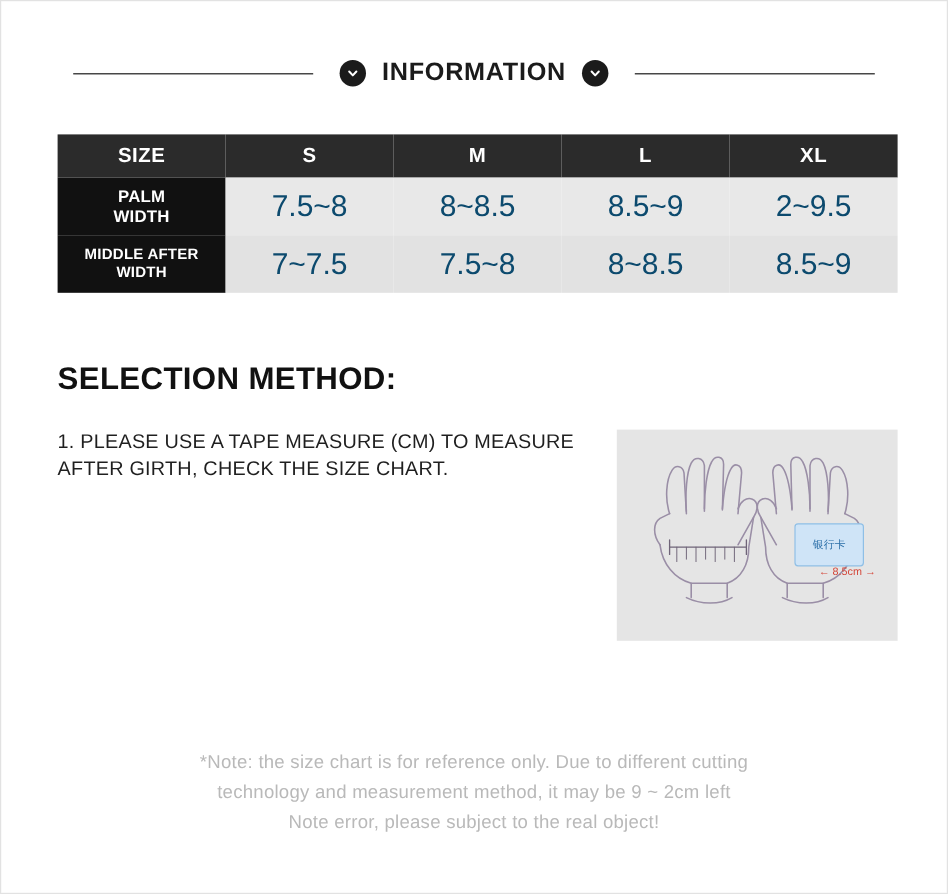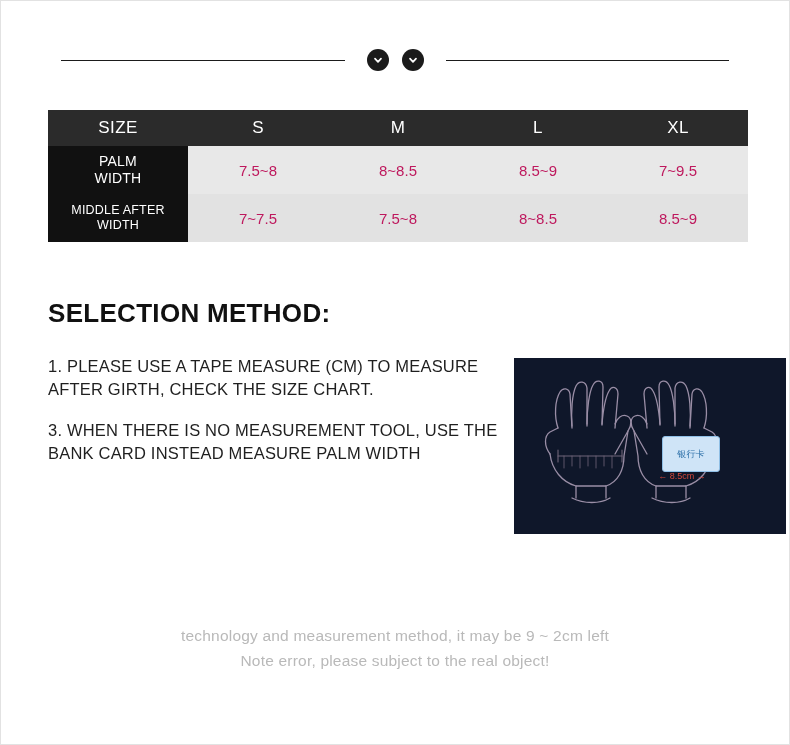--- a/index.html
+++ b/index.html
@@ -70,44 +70,44 @@
   table.size-table td {
     border: none;
     text-align: center;
     vertical-align: middle;
   }
   
   .size-table thead th {
     background: #2b2b2b;
     color: #ffffff;
     font-size: 17px;
-    font-weight: 400;
+    font-weight: 700;
     height: 34px;
     letter-spacing: 0.4px;
   }
   .size-table thead th.first-col {
     background: #2b2b2b;
   }
   
   .size-table td.label-cell {
     background: #111111;
     color: #ffffff;
     font-size: 14px;
     line-height: 1.18;
-    font-weight: 400;
+    font-weight: 700;
     padding: 6px 4px;
     letter-spacing: 0.2px;
   }
   .size-table td.label-cell.small {
     font-size: 12.5px;
   }
   .size-table td.value-cell {
     background: #e8e8e8;
-    color: #be185d;
-    font-size: 15px;
+    color: #0c4a6e;
+    font-size: 25px;
     height: 46px;
     font-weight: 400;
   }
   .size-table tr.row-alt td.value-cell {
     background: #e2e2e2;
   }
 
   
   .selection {
     margin: 56px 0 0 47px;
@@ -130,23 +130,23 @@
     margin-bottom: 17px;
     letter-spacing: 0.2px;
   }
   .step:last-child { margin-bottom: 0; }
 
   
   .illustration {
     position: absolute;
     left: 513px;
     top: 357px;
-    width: 272px;
+    width: 234px;
     height: 176px;
-    background: #0f172a;
+    background: #e5e5e5;
     overflow: hidden;
   }
   .illustration svg { display: block; }
   .card-label {
     position: absolute;
     left: 148px;
     top: 78px;
     width: 56px;
     height: 34px;
     background: #cfe4f7;
@@ -154,21 +154,21 @@
     border-radius: 3px;
     display: flex;
     align-items: center;
     justify-content: center;
     font-size: 9px;
     color: #2b6fa8;
     letter-spacing: 0.2px;
   }
   .card-dim {
     position: absolute;
-    left: 140px;
+    left: 164px;
     top: 113px;
     width: 56px;
     text-align: center;
     font-size: 9px;
     color: #d4483b;
     white-space: nowrap;
   }
 
   
   .note {
@@ -189,20 +189,21 @@
 <body>
 
 <div class="header">
   <div class="rule"></div>
   <div class="title-group">
     <span class="chevron-badge">
       <svg width="12" height="12" viewBox="0 0 12 12" aria-hidden="true">
         <path d="M3 4.6 L6 7.8 L9 4.6" fill="none" stroke="#ffffff" stroke-width="1.7" stroke-linecap="round" stroke-linejoin="round"></path>
       </svg>
     </span>
+    <span class="title">INFORMATION</span>
     <span class="chevron-badge">
       <svg width="12" height="12" viewBox="0 0 12 12" aria-hidden="true">
         <path d="M3 4.6 L6 7.8 L9 4.6" fill="none" stroke="#ffffff" stroke-width="1.7" stroke-linecap="round" stroke-linejoin="round"></path>
       </svg>
     </span>
   </div>
   <div class="rule"></div>
 </div>
 
 <div class="table-wrap">
@@ -225,41 +226,40 @@
     </thead>
     <tbody>
       <tr>
         <td class="label-cell">
           <div>PALM</div>
           <div>WIDTH</div>
         </td>
         <td class="value-cell">7.5~8</td>
         <td class="value-cell">8~8.5</td>
         <td class="value-cell">8.5~9</td>
-        <td class="value-cell">7~9.5</td>
+        <td class="value-cell">2~9.5</td>
       </tr>
       <tr class="row-alt">
         <td class="label-cell small">
           <div>MIDDLE AFTER</div>
           <div>WIDTH</div>
         </td>
         <td class="value-cell">7~7.5</td>
         <td class="value-cell">7.5~8</td>
         <td class="value-cell">8~8.5</td>
         <td class="value-cell">8.5~9</td>
       </tr>
     </tbody>
   </table>
 </div>
 
 <div class="selection">
   <h2>SELECTION METHOD:</h2>
   <div class="steps">
     <div class="step">1. PLEASE USE A TAPE MEASURE (CM) TO MEASURE AFTER GIRTH, CHECK THE SIZE CHART.</div>
-    <div class="step">3. WHEN THERE IS NO MEASUREMENT TOOL, USE THE BANK CARD INSTEAD MEASURE PALM WIDTH</div>
   </div>
 </div>
 
 <div class="illustration">
   <svg width="234" height="176" viewBox="0 0 234 176" aria-hidden="true">
     <g fill="none" stroke="#9a8ea6" stroke-width="1.3" stroke-linecap="round" stroke-linejoin="round">
 
       <path d="M36 96 C30 88 30 78 36 74 L44 70"></path>
       <path d="M44 70 C40 58 41 42 46 34 C49 29 55 30 56 36 L58 70"></path>
       <path d="M58 68 C57 54 58 36 62 28 C65 22 72 23 73 30 L73 68"></path>
@@ -289,15 +289,16 @@
     <span>银行卡</span>
   </div>
   <div class="card-dim">
     <span>←</span>
     <span>8.5cm</span>
     <span>→</span>
   </div>
 </div>
 
 <div class="note">
+  <div>*Note: the size chart is for reference only. Due to different cutting</div>
   <div>technology and measurement method, it may be 9 ~ 2cm left</div>
   <div>Note error, please subject to the real object!</div>
 </div>
 
 </body></html>

